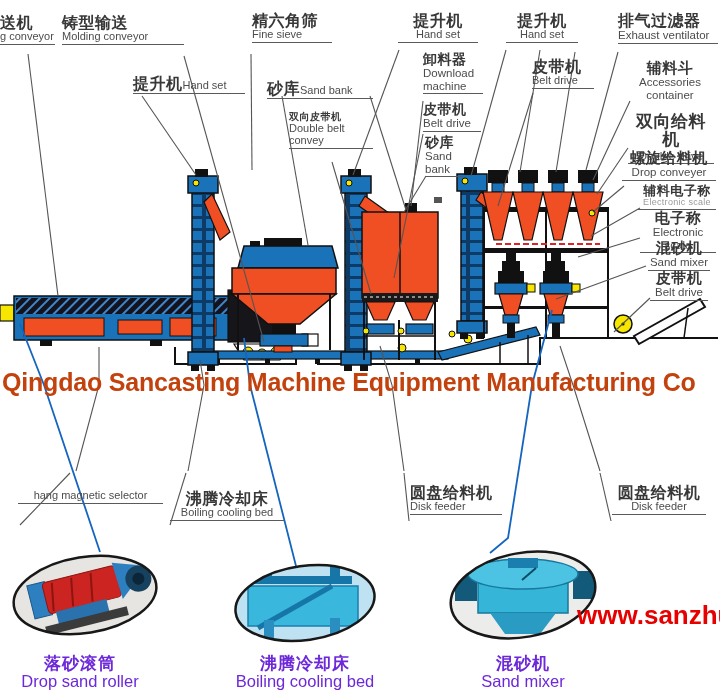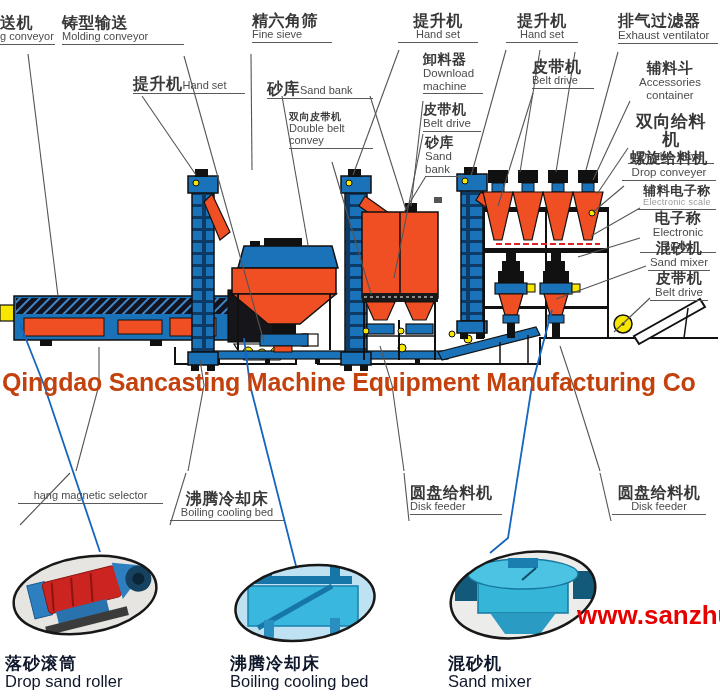--- a/index.html
+++ b/index.html
@@ -9,21 +9,21 @@
   .callout{position:absolute;line-height:1.08;color:#3d3d3d;}
   .callout .cn{display:block;font-weight:bold;font-size:16px;color:#383838;letter-spacing:.5px;}
   .callout .en{display:block;font-size:11px;color:#4c4c4c;}
   .inline .cn,.inline .en{display:inline;}
   .ul{border-bottom:1.3px solid #5a5a5a;padding-bottom:1px;}
   .sm .cn{font-size:14px;}  .sm .en{font-size:11.5px;}
   .xs .cn{font-size:13px;}  .xs .en{font-size:9px;color:#9a9a9a;letter-spacing:.3px;}
   .ctr{text-align:center;}
   .title{position:absolute;left:2px;top:368px;font-size:25px;font-weight:bold;color:#c2410c;
          white-space:nowrap;letter-spacing:-.2px;}
-  .red-cap{position:absolute;color:#0f172a;line-height:1.05;}
+  .red-cap{position:absolute;text-align:center;color:#6d28d9;line-height:1.05;}
   .red-cap .cn{display:block;font-size:17px;font-weight:bold;letter-spacing:1px;}
   .red-cap .en{display:block;font-size:16.5px;}
   .website{position:absolute;left:577px;top:600px;font-size:26px;font-weight:bold;color:#e60000;white-space:nowrap;}
 </style>
 </head>
 <body>
 
 <div id="canvas">
 
   <svg id="art" width="720" height="698" viewBox="0 0 720 698">

